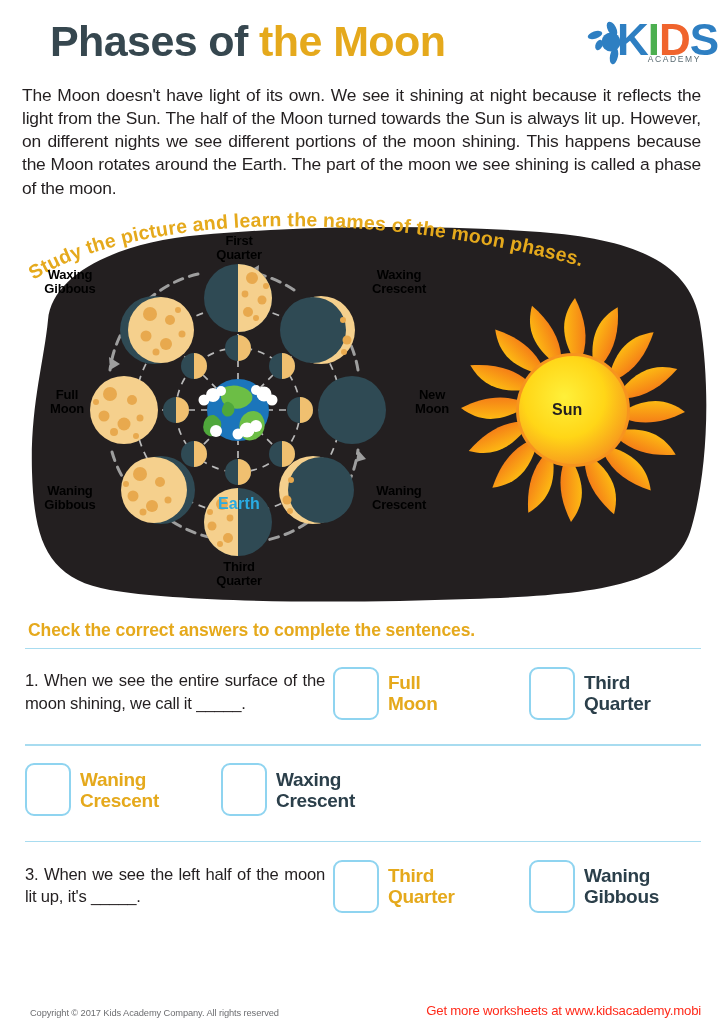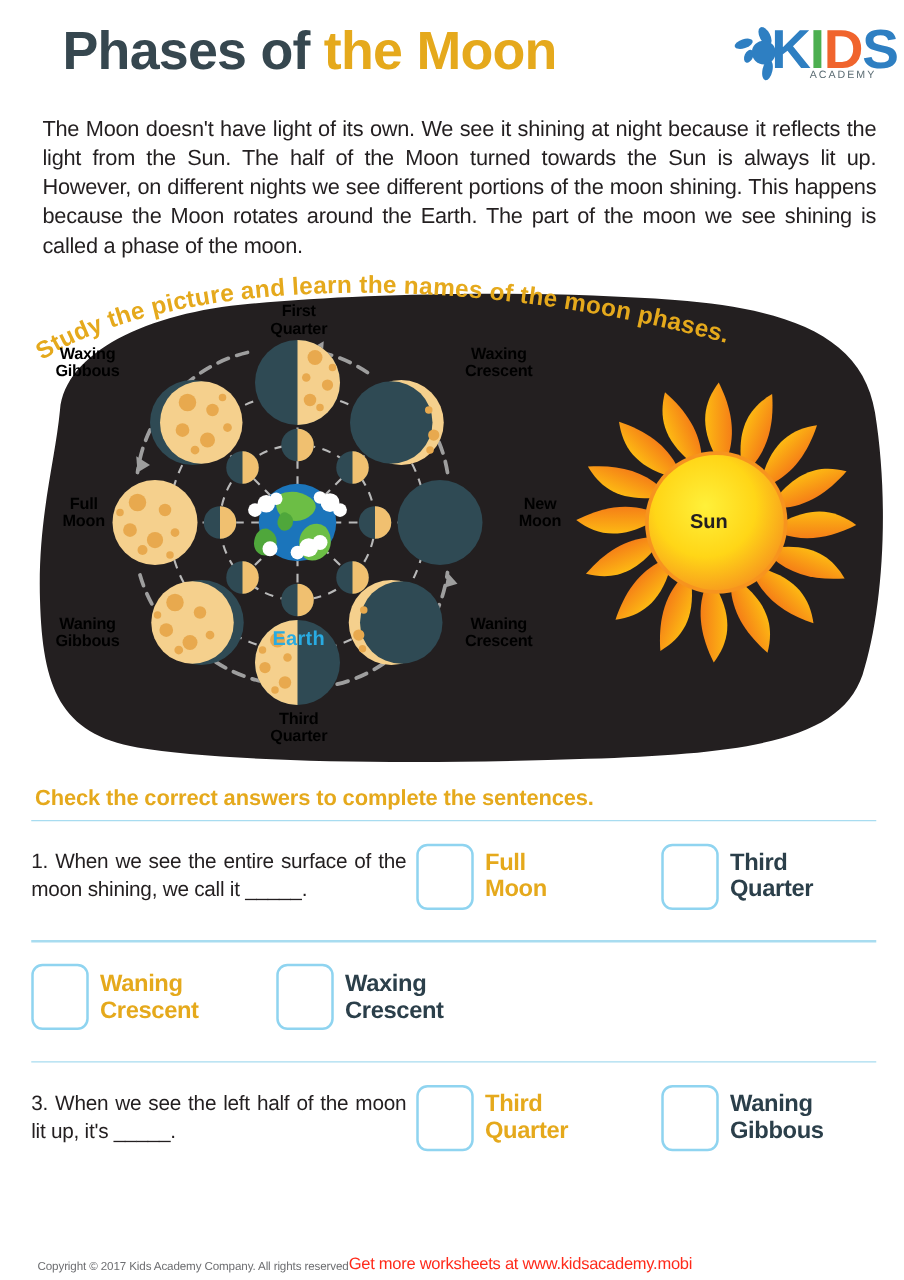--- a/index.html
+++ b/index.html
@@ -55,28 +55,27 @@
     top: 38px;
     font-size: 8.5px;
     letter-spacing: 1.6px;
     color: #5A6B72;
     font-family: Liberation Sans, sans-serif;
   }
   .logo-splash { position: absolute; left: 0; top: 4px; }
 
   
   .intro {
-    padding: 2px 22px 0 34px;
+    padding: 2px 22px 0 22px;
     font-size: 17.4px;
     line-height: 1.33;
     color: #231F20;
     text-align: justify;
     text-align-last: left;
     letter-spacing: -0.2px;
-    margin-top: 8px;
   }
 
   
   .diagram-wrap {
     position: relative;
     width: 723px;
     height: 400px;
     margin-top: 12px;
   }
   .panel-svg { position: absolute; left: 0; top: 0; }
@@ -176,20 +175,21 @@
   .lbl-dark { color: #2B3F4A; }
 
   
   .footer {
     position: absolute;
     bottom: 6px;
     left: 0;
     width: 723px;
     padding: 0 22px 0 30px;
     display: flex;
+    justify-content: space-between;
     align-items: flex-end;
   }
   .copyright {
     font-size: 9.3px;
     color: #6D6E71;
     letter-spacing: -0.1px;
   }
   .promo {
     font-size: 13.2px;
     color: #FF2A1A;

